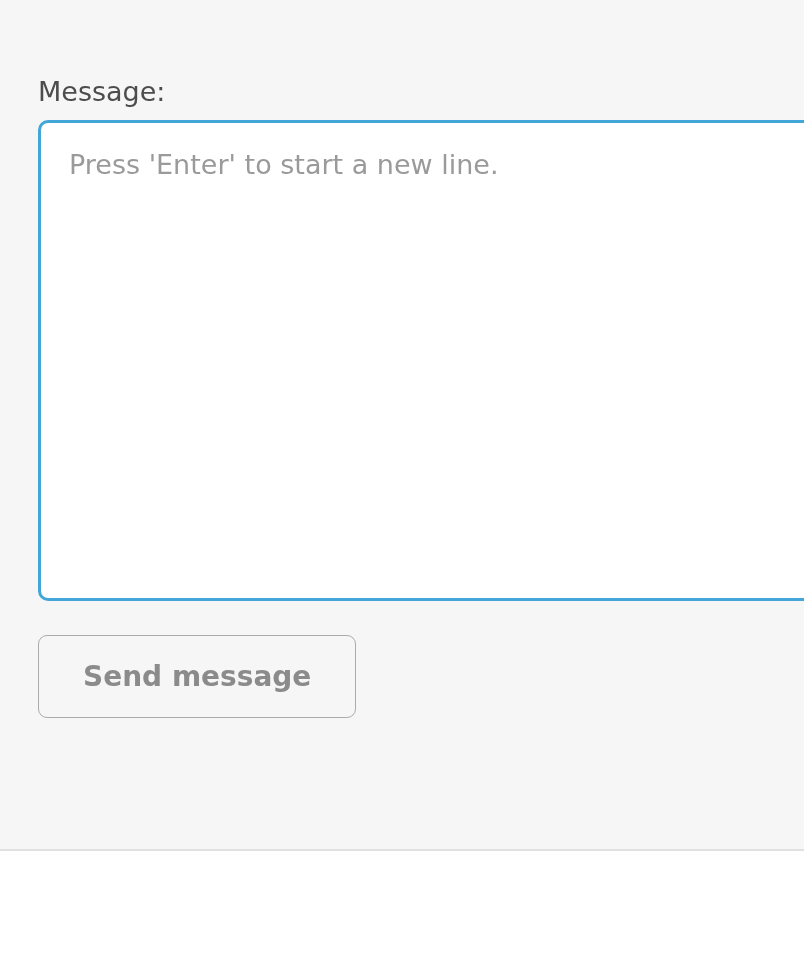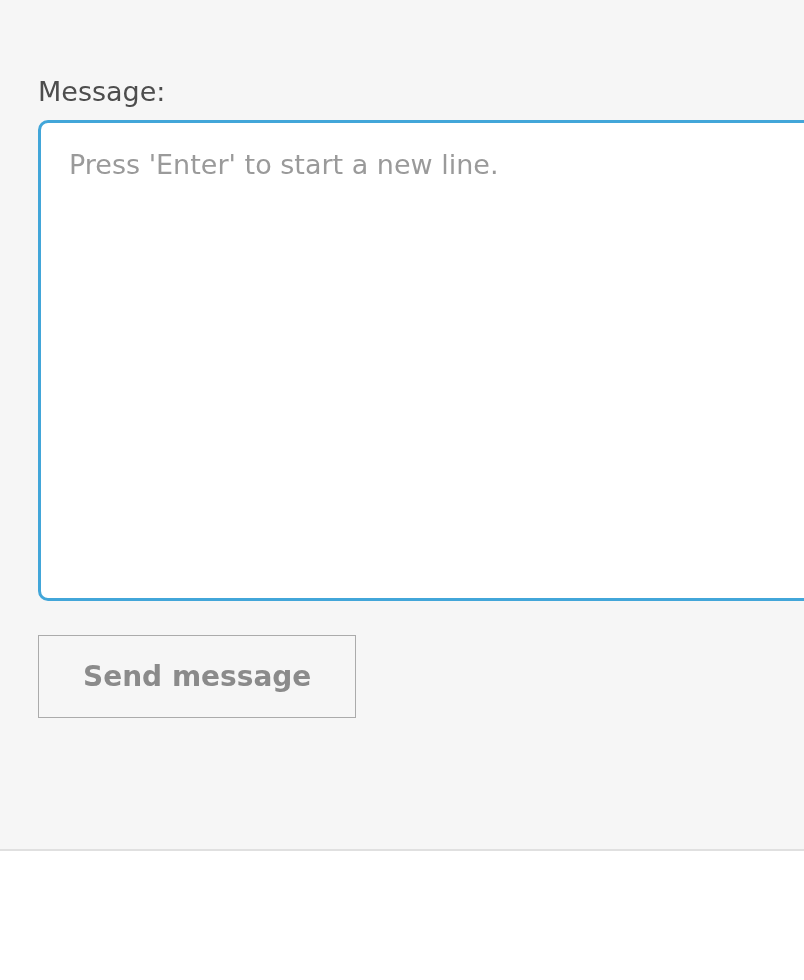--- a/index.html
+++ b/index.html
@@ -47,21 +47,21 @@
   .message-textarea::placeholder {
     color: #9a9a9a;
     opacity: 1;
   }
   .send-button {
     display: inline-block;
     margin-top: 34px;
     padding: 24px 44px;
     background: transparent;
     border: 1px solid #ababab;
-    border-radius: 0;
+    border-radius: 9px;
     font-family: "DejaVu Sans", "Liberation Sans", sans-serif;
     font-size: 28px;
     font-weight: bold;
     color: #8b8b8b;
     cursor: pointer;
   }
   .lower-area {
     width: 804px;
     height: 127px;
     background: var(--lower_bg, #ffffff);

